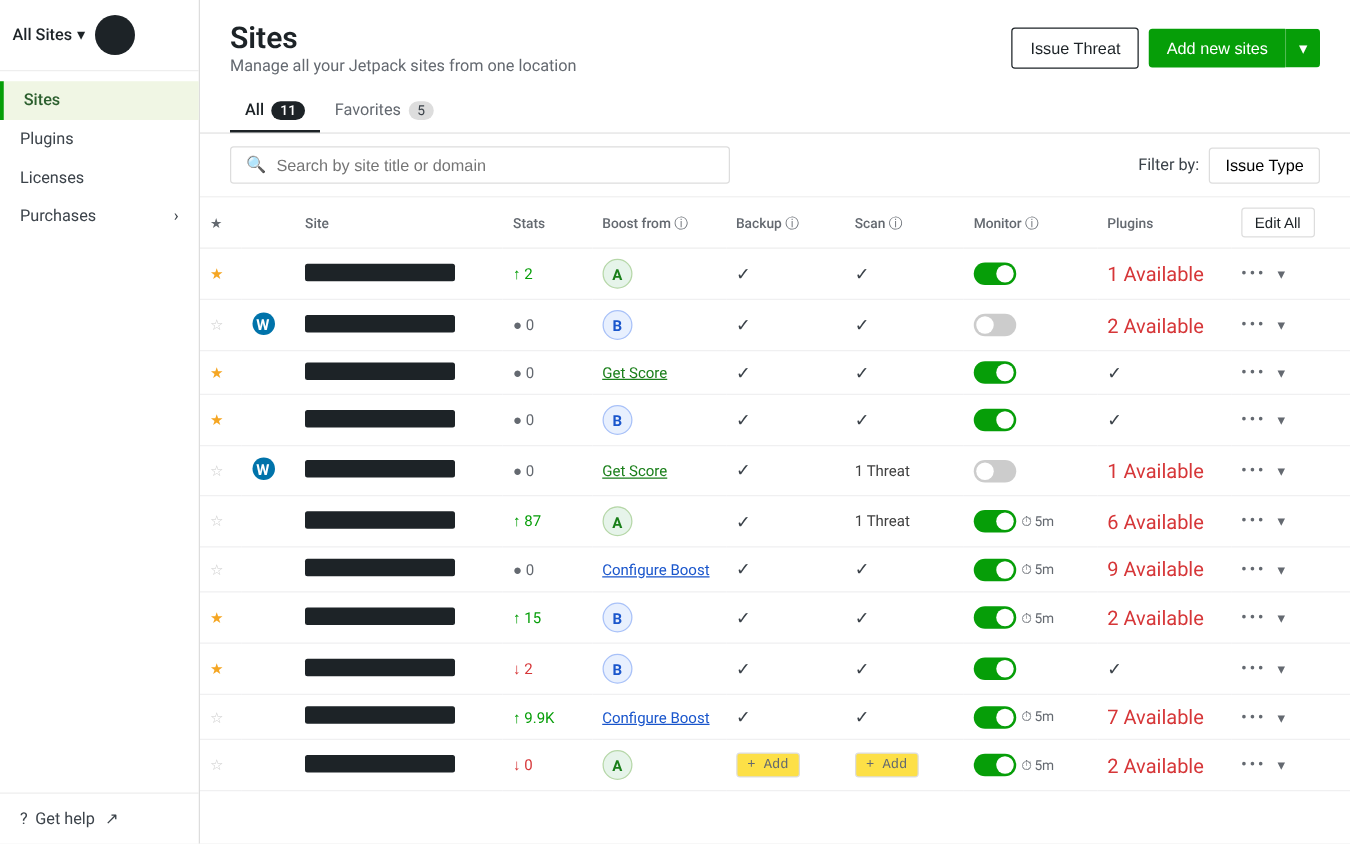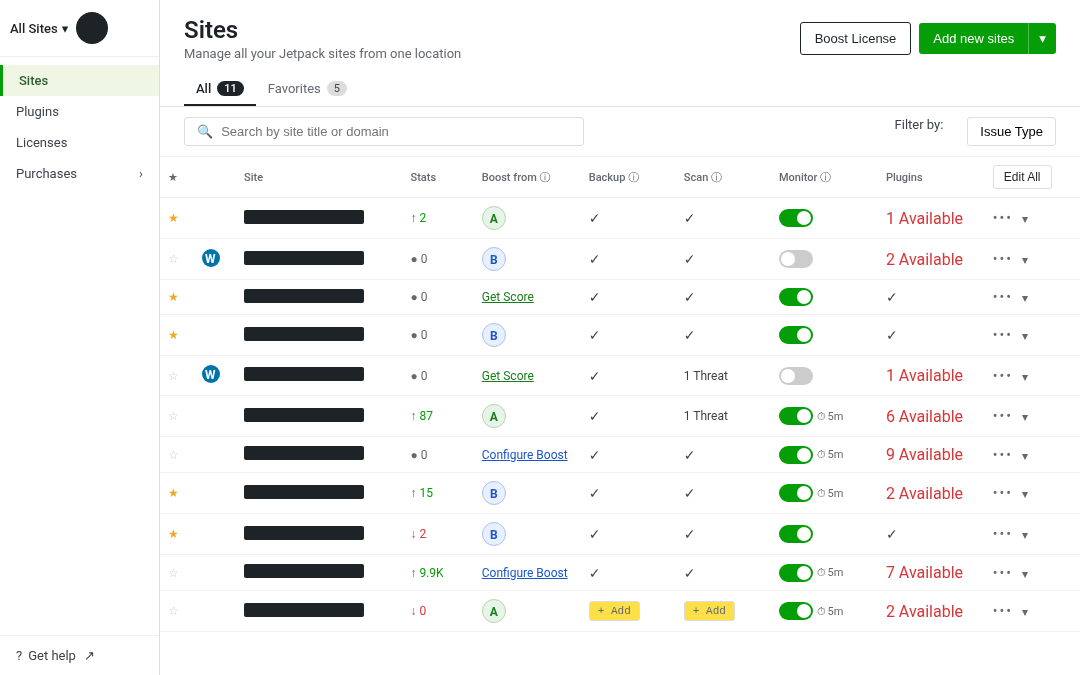--- a/index.html
+++ b/index.html
@@ -32,21 +32,21 @@
     .tab { padding: 8px 12px; cursor: pointer; font-size: 13px; color: #646970; border-bottom: 2px solid transparent; display: flex; align-items: center; gap: 6px; }
     .tab.active { color: #1d2327; border-bottom: 2px solid #1d2327; font-weight: 500; }
     .tab-count { background: #ddd; border-radius: 9px; padding: 1px 7px; font-size: 11px; color: #3c434a; }
     .tab.active .tab-count { background: #1d2327; color: #fff; }
 
     
     .toolbar { background: #fff; padding: 10px 24px; border-bottom: 1px solid #eee; display: flex; align-items: center; justify-content: space-between; }
     .search-wrap { display: flex; align-items: center; gap: 8px; border: 1px solid #ddd; border-radius: 3px; padding: 6px 12px; background: #fff; width: 400px; }
     .search-icon-svg { color: #aaa; }
     .search-input { border: none; outline: none; font-size: 13px; color: #1d2327; width: 100%; background: transparent; }
-    .filter-wrap { display: flex; align-items: flex-start; gap: 24px; }
+    .filter-wrap { display: flex; align-items: center; gap: 8px; }
     .filter-label { font-size: 13px; color: #3c434a; }
     .btn-filter { border: 1px solid #ddd; background: #fff; padding: 6px 12px; border-radius: 3px; cursor: pointer; font-size: 13px; }
 
     
     .table-wrap { flex: 1; overflow-y: auto; background: #fff; margin: 0; }
     table { width: 100%; border-collapse: collapse; }
     thead tr { border-bottom: 1px solid #eee; }
     th { padding: 8px 8px; text-align: left; font-size: 11px; color: #646970; font-weight: 500; white-space: nowrap; }
     td { padding: 8px 8px; border-bottom: 1px solid #f0f0f1; vertical-align: middle; font-size: 12px; }
     .col-star { width: 28px; }
@@ -130,21 +130,21 @@
 
 <div class="main">
 
   <div class="header">
     <div class="header-top">
       <div>
         <div class="header-title">Sites</div>
         <div class="header-subtitle">Manage all your Jetpack sites from one location</div>
       </div>
       <div class="header-actions">
-        <button class="btn-issue-license">Boost License</button>
+        <button class="btn-issue-license">Issue Threat</button>
         <div style="display:flex;">
           <button class="btn-add-new">Add new sites</button>
           <button class="btn-add-caret">▾</button>
         </div>
       </div>
     </div>
     <div class="tabs">
 
     <div class="tab active">
           <span>All</span>

